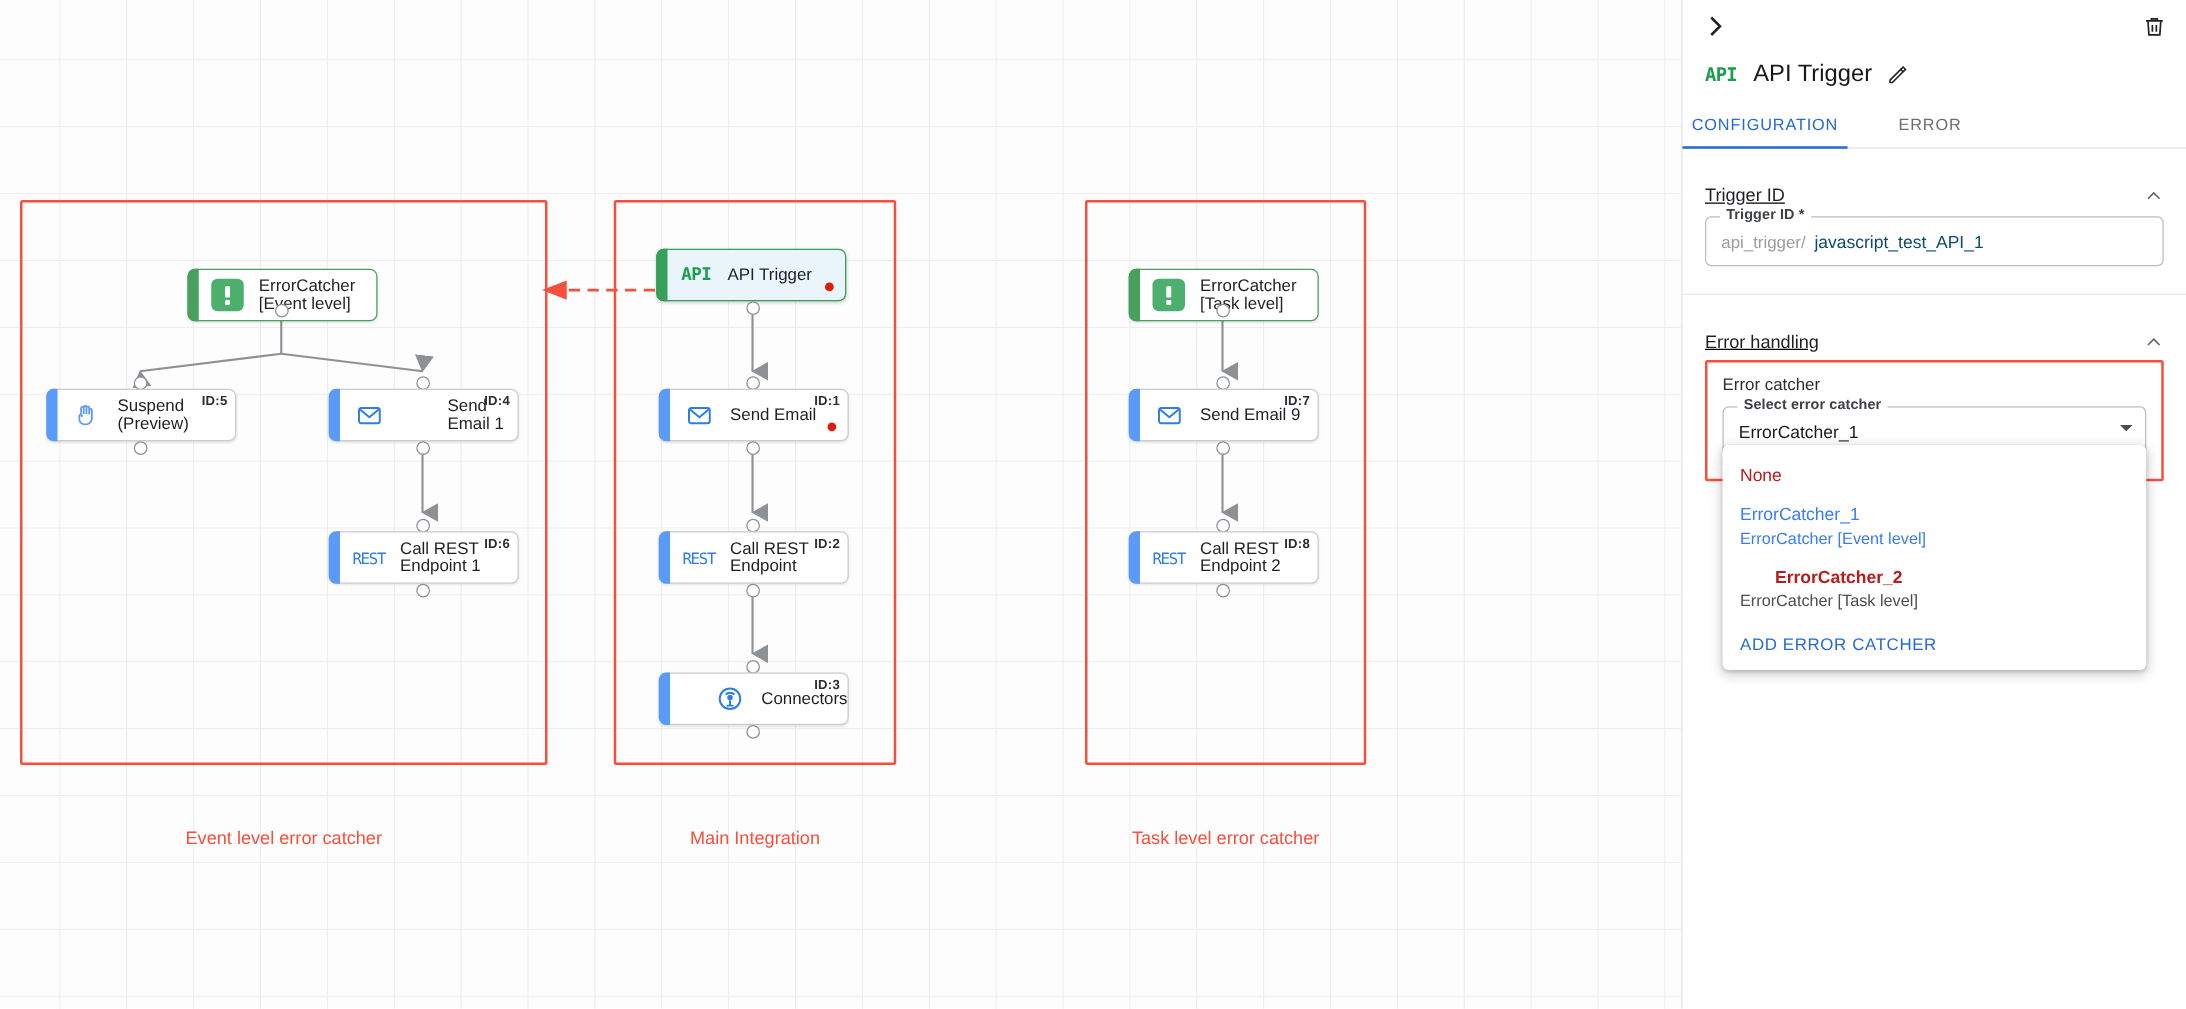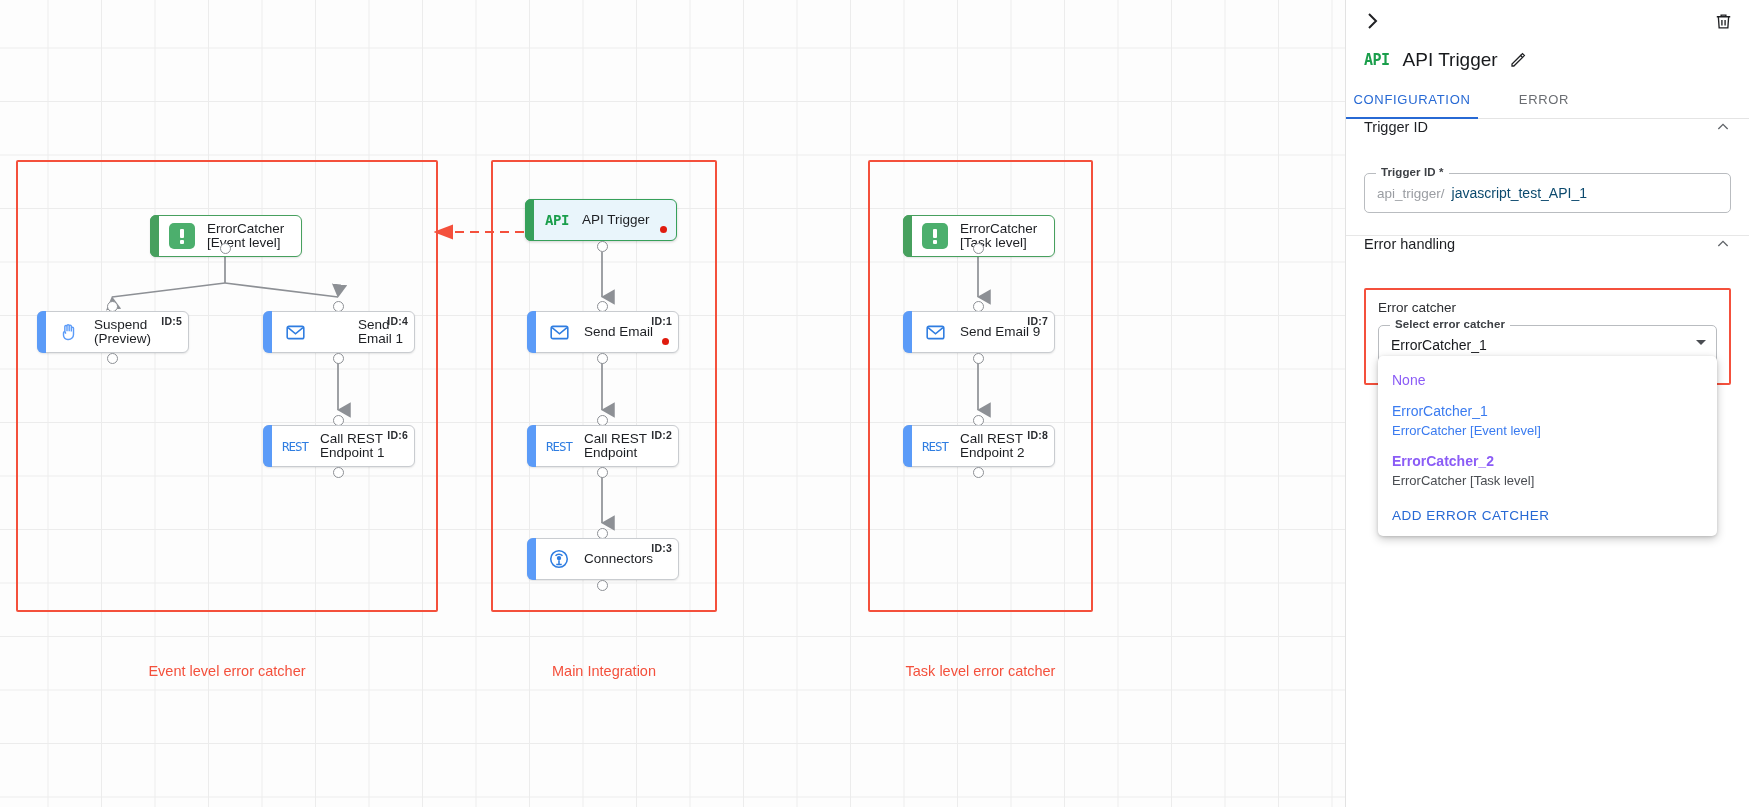--- a/index.html
+++ b/index.html
@@ -181,23 +181,24 @@
   .tab.active::after {
     content: ""; position: absolute; left: 0; right: 0; bottom: -1px;
     height: 2.5px; background: #2769d4;
   }
 
   .section {
     border-bottom: 1px solid #e7e7e7;
     padding: 0 18px;
   }
   .section-head {
-    display: flex; align-items: flex-start; justify-content: space-between;
+    display: flex; align-items: flex-end; justify-content: space-between;
     height: 46px;
     cursor: pointer;
+    text-decoration: underline;
   }
   .section-title { font-size: 14.5px; color: #1d1f23; font-weight: 500; }
   .chev-up { width: 16px; height: 16px; }
 
   .field {
     position: relative;
     margin: 8px 0 22px 0;
     height: 40px;
     border: 1px solid #b9bcc0;
     border-radius: 5px;
@@ -245,25 +246,25 @@
     background: #ffffff;
     border-radius: 5px;
     box-shadow: 0 3px 10px rgba(0,0,0,.22), 0 1px 3px rgba(0,0,0,.14);
     padding: 9px 0 9px 0;
     z-index: 40;
   }
   .dd-item {
     padding: 6px 14px;
     cursor: pointer;
   }
-  .dd-primary { font-size: 14px; color: #8b5cf6; line-height: 19px; }
+  .dd-primary { font-size: 14px; color: #b91c1c; line-height: 19px; }
   .dd-secondary { font-size: 13px; color: #4a4d52; line-height: 19px; }
   .dd-item.sel .dd-primary,
   .dd-item.sel .dd-secondary { color: #3a7bf0; }
-  .dd-item.bold .dd-primary { font-weight: 700; }
+  .dd-item.bold .dd-primary { font-weight: 700; margin-left: 28px; }
   .dd-action {
     padding: 12px 14px 4px 14px;
     font-size: 13.5px; letter-spacing: .5px;
     color: #2769d4; font-weight: 500;
     cursor: pointer;
   }
 </style>
 </head>
 <body>
 
@@ -391,21 +392,21 @@
       <div class="node-icon">
         <span class="rest-glyph">REST</span>
       </div>
       <div class="node-label">Call REST
 Endpoint</div>
       <div class="node-id">ID:2</div>
     </div>
     <div class="port" style="left:597px; top:467px;"></div>
 
     <div class="port" style="left:597px; top:528px;"></div>
-    <div class="node blue" style="left:527px; top:538px; width:152px;">
+    <div class="node blue" style="left:527px; top:538px; width:152px;padding-left:25px;">
       <div class="accent"></div>
       <div class="node-icon">
         <svg width="22" height="22" viewBox="0 0 24 24" fill="none" stroke="#2f7de1" stroke-width="1.7">
           <circle cx="12" cy="12" r="9"></circle>
           <circle cx="12" cy="11" r="2.4" fill="#2f7de1" stroke="none"></circle>
           <path d="M12 13.4V18M9 18h6"></path>
           <path d="M8.2 8.5a5 5 0 017.6 0"></path>
         </svg>
       </div>
       <div class="node-label">Connectors</div>

